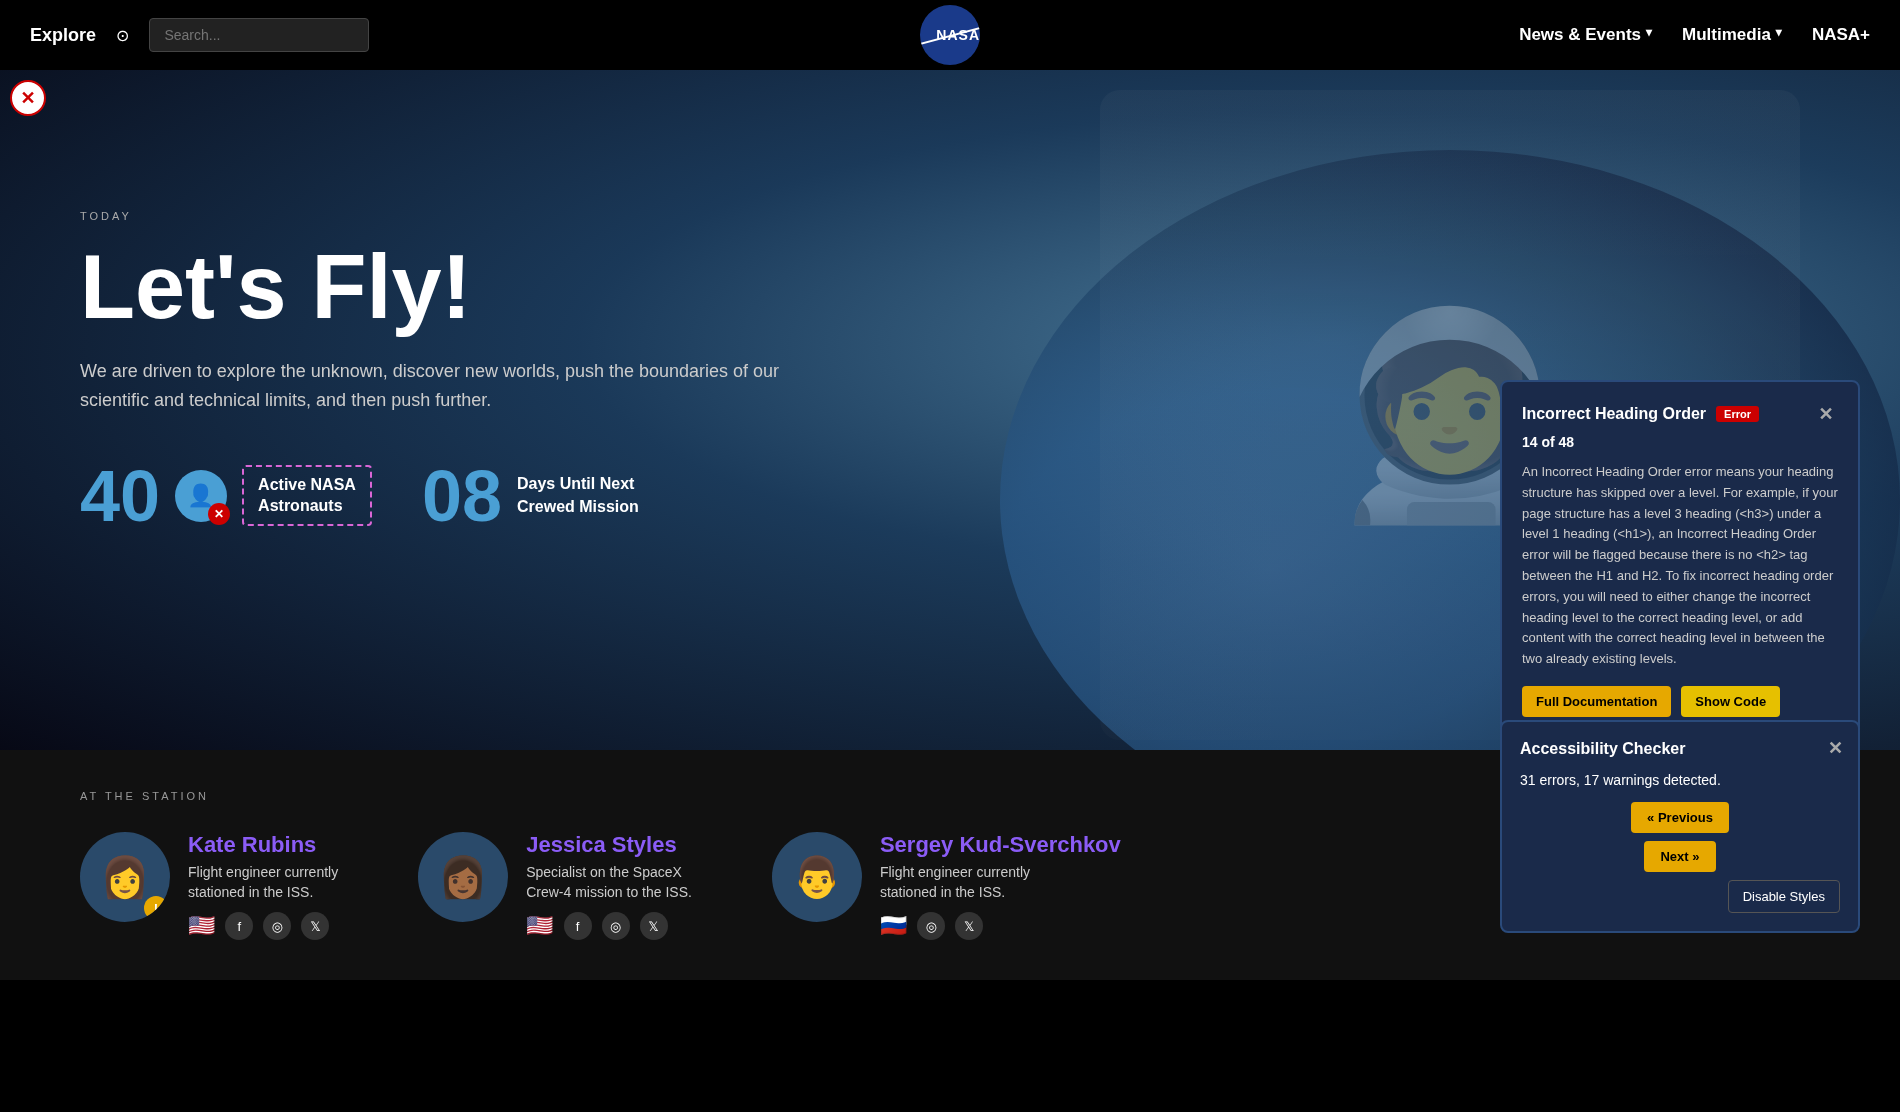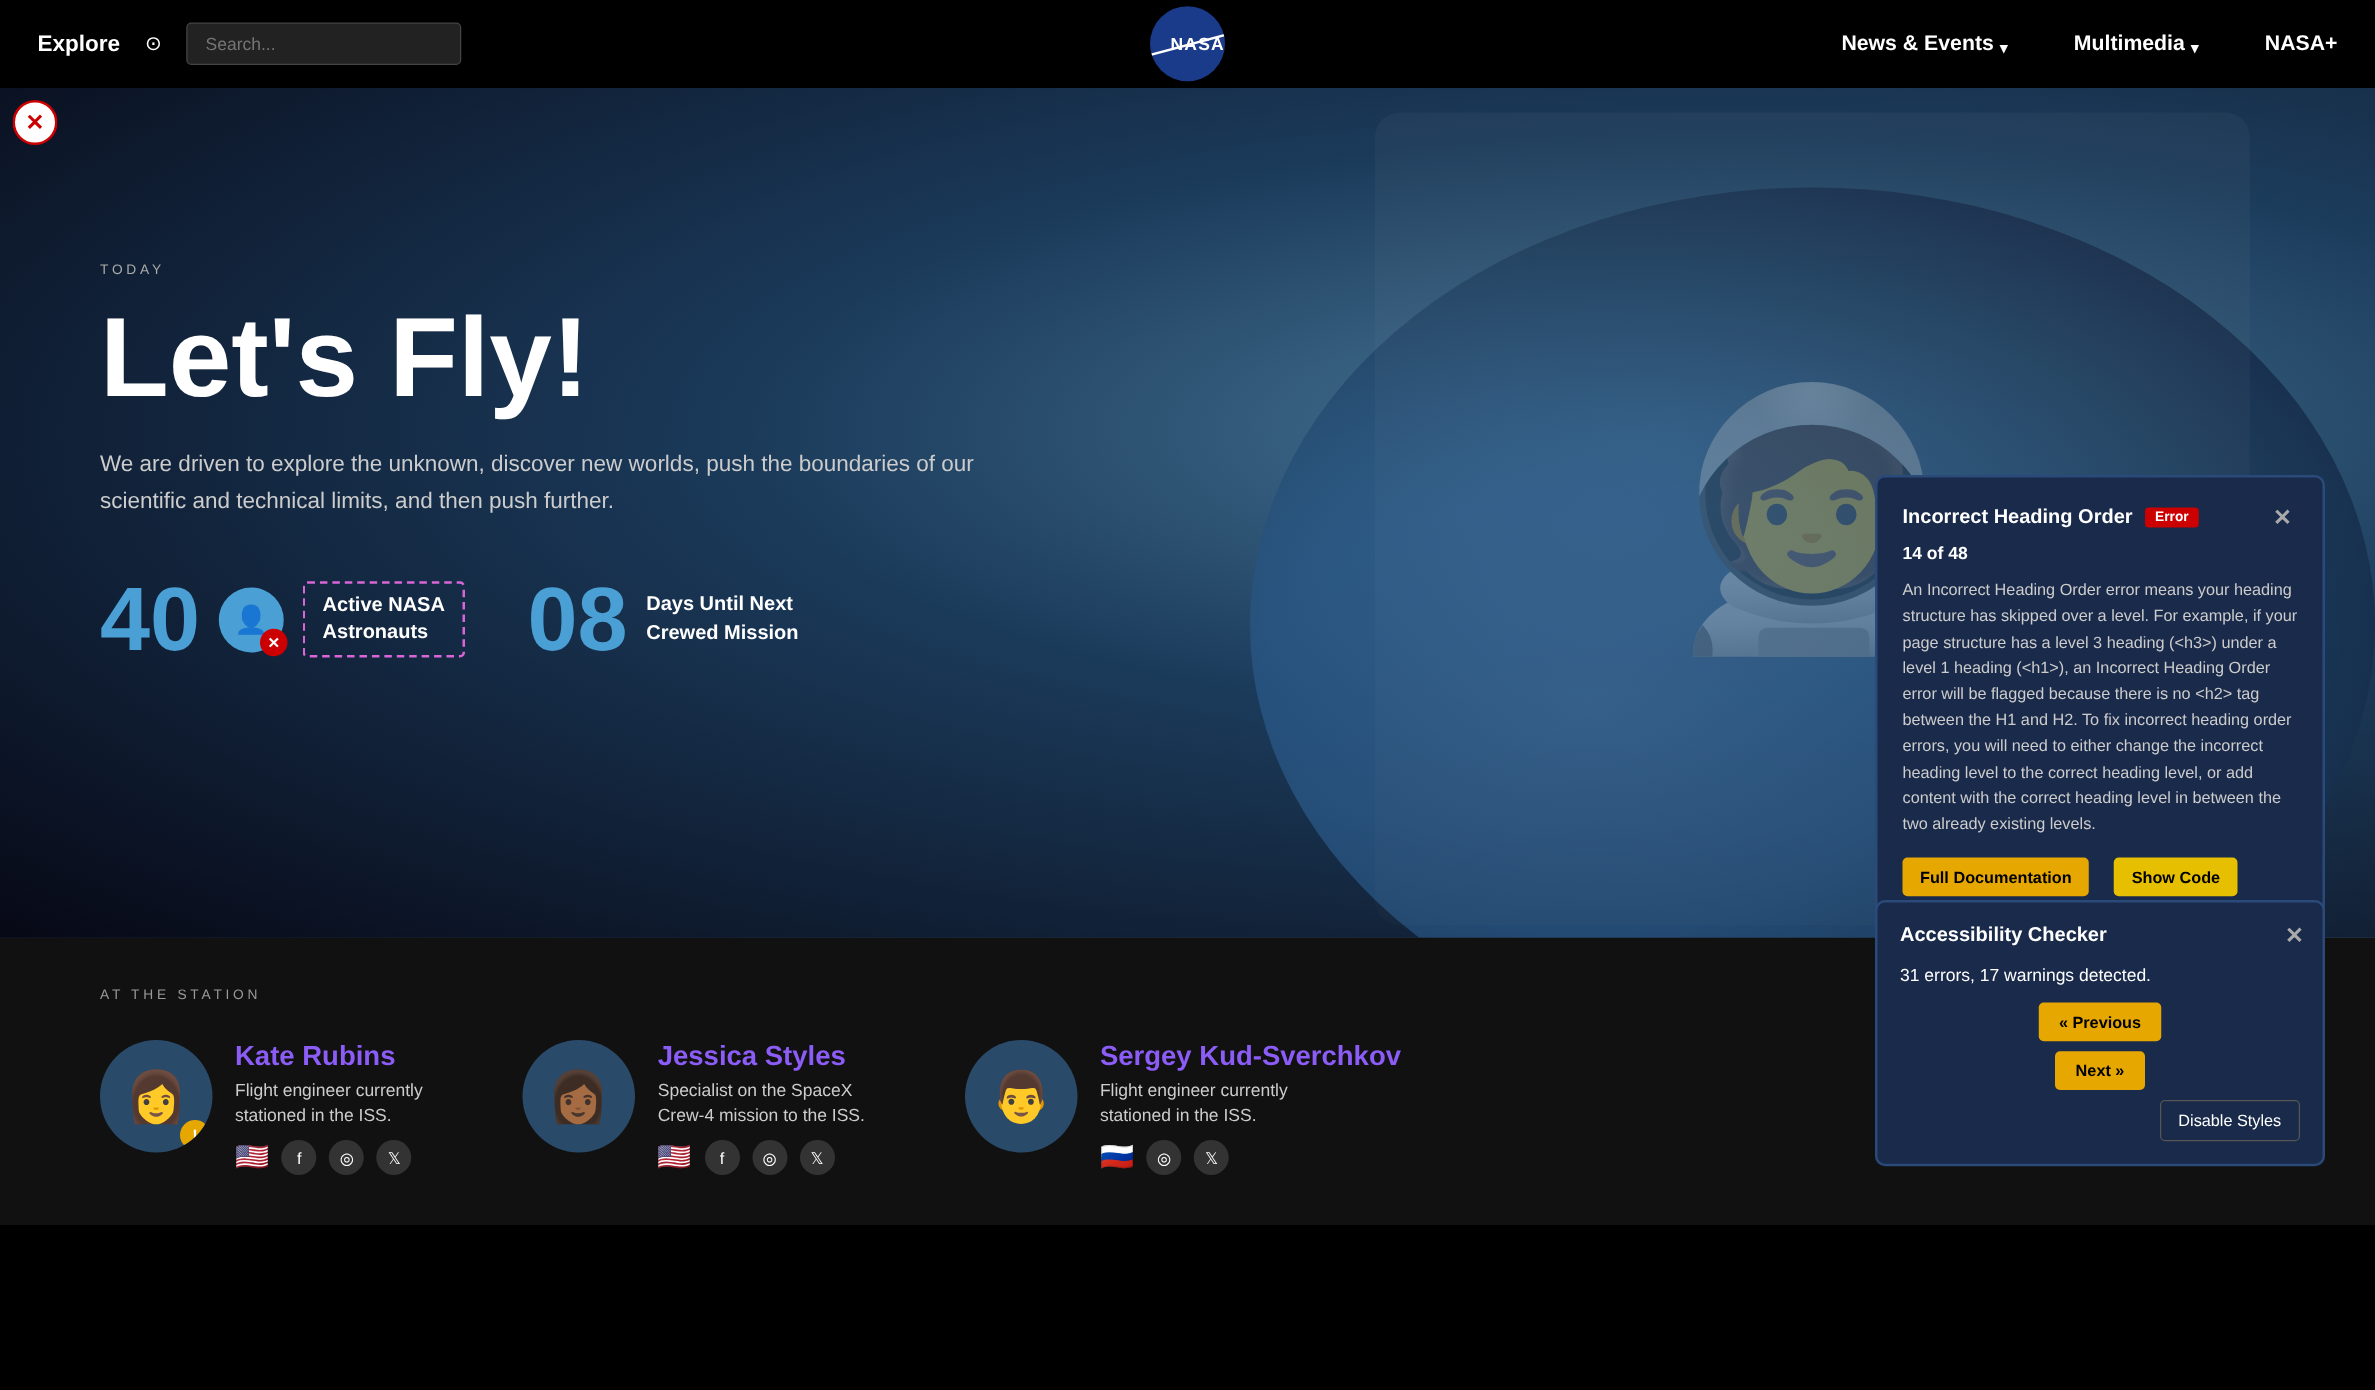--- a/index.html
+++ b/index.html
@@ -26,23 +26,22 @@
       position: relative; overflow: hidden;
     }
     .nasa-meatball::before {
       content: '';
       position: absolute; top: 50%; left: -10px; right: -10px; height: 2px;
       background: #fff; transform: rotate(-15deg);
     }
     .nasa-text { font-size: 14px; font-weight: 900; letter-spacing: 1px; z-index: 1; }
     .nav-right { margin-left: auto; display: flex; align-items: center; gap: 30px; }
     .nav-link {
-      color: #fff; font-size: 16px; cursor: pointer; display: flex; align-items: flex-end; gap: 5px;
+      color: #fff; font-size: 16px; cursor: pointer; display: flex; align-items: flex-start; gap: 5px;
       text-decoration: none;
-      margin-left: 23px;
     }
     .nav-link-bold { font-weight: bold; font-size: 17px; }
     .chevron { font-size: 12px; }
 
     
     .hero {
       position: relative; width: 100%; height: 680px; margin-top: 70px;
       background: linear-gradient(135deg, #0a0a1a 0%, #1a2a4a 30%, #2a4a6a 60%, #3a5a7a 100%);
       overflow: hidden;
     }
@@ -140,21 +139,21 @@
     .error-badge-red {
       background: #c00; color: #fff; font-size: 11px; font-weight: bold;
       padding: 2px 8px; border-radius: 3px;
     }
     .error-panel-close {
       margin-left: auto; cursor: pointer; color: #aaa; font-size: 18px; font-weight: bold;
       width: 24px; height: 24px; display: flex; align-items: center; justify-content: center;
     }
     .error-count { font-size: 14px; color: #fff; margin-bottom: 12px; font-weight: bold; }
     .error-desc { font-size: 13px; color: #ccc; line-height: 1.6; margin-bottom: 16px; }
-    .error-actions { display: flex; gap: 20px; }
+    .error-actions { display: flex; gap: 10px; }
     .btn-yellow {
       background: #e6a800; color: #000; border: none; padding: 8px 14px;
       font-size: 13px; font-weight: bold; border-radius: 4px; cursor: pointer;
     }
     .btn-yellow-outline {
       background: #e6c000; color: #000; border: none; padding: 8px 14px;
       font-size: 13px; font-weight: bold; border-radius: 4px; cursor: pointer;
     }
 
     

